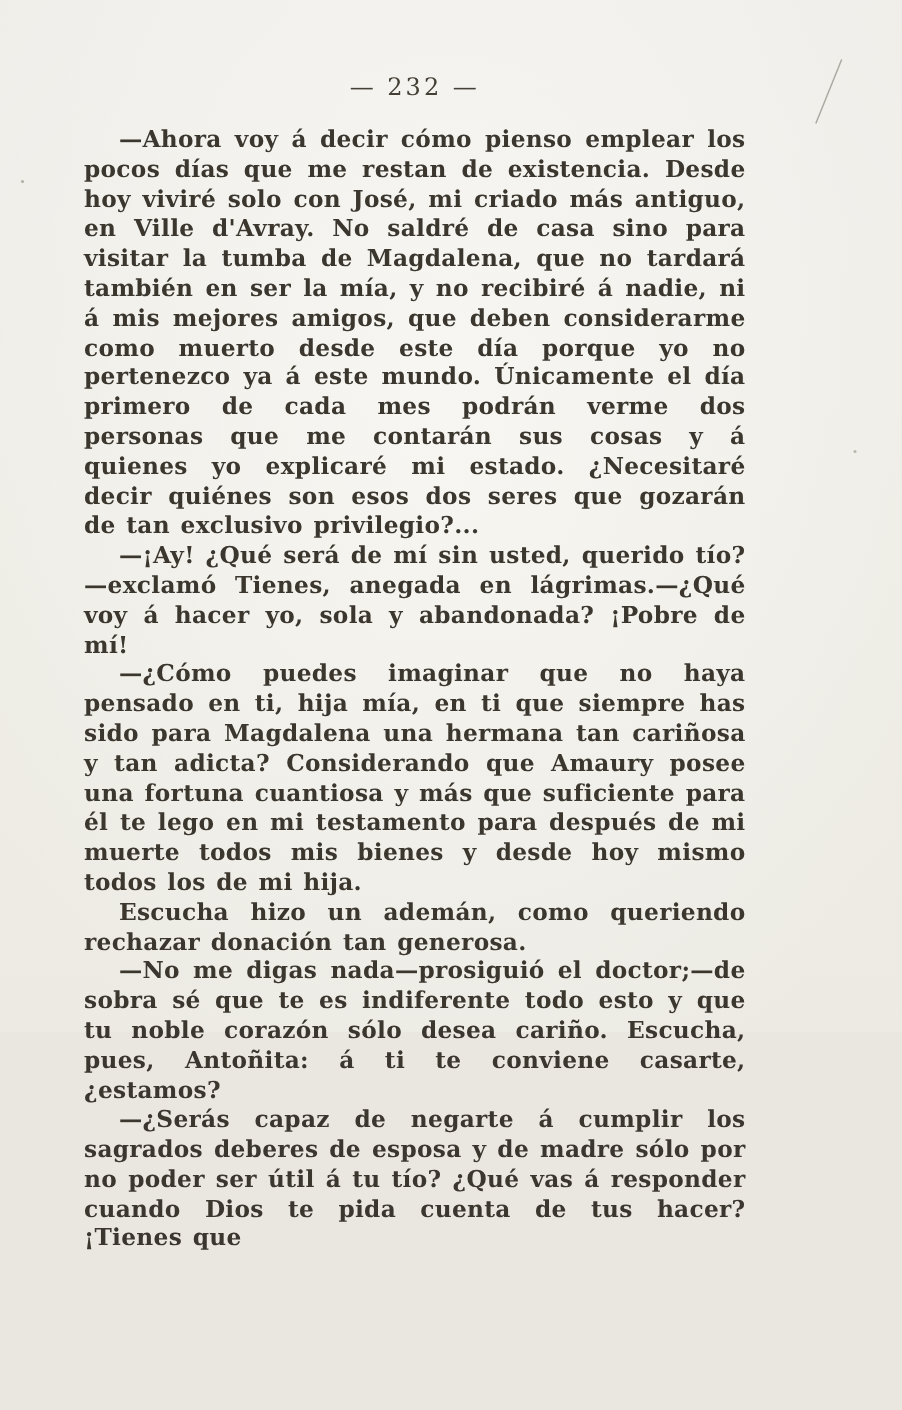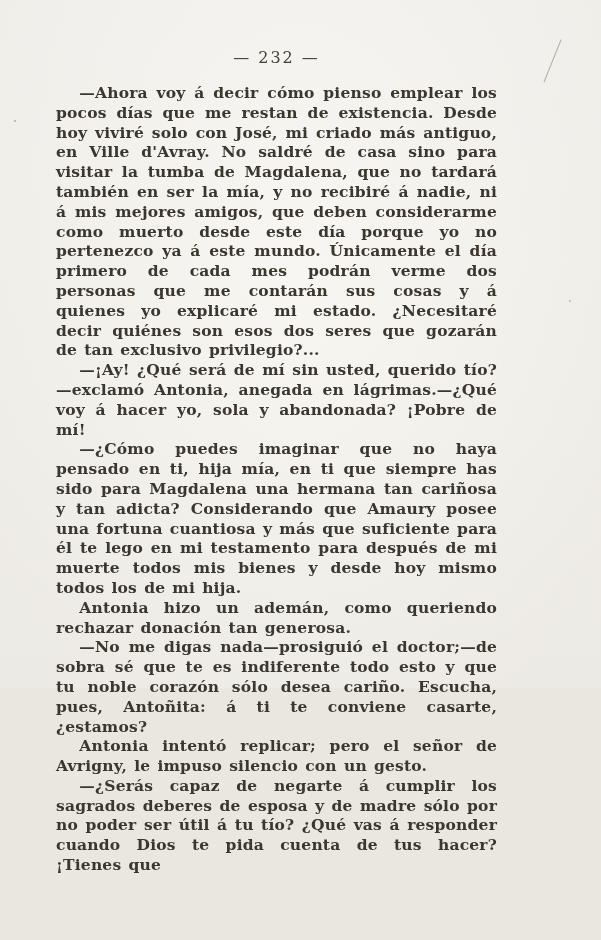--- a/index.html
+++ b/index.html
@@ -73,24 +73,23 @@
   }
 </style>
 </head>
 <body>
 
 <div class="page">
   <div class="page-number">— 232 —</div>
 
   <div class="body-text">
     <p>—Ahora voy á decir cómo pienso emplear los pocos días que me restan de existencia. Desde hoy viviré solo con José, mi criado más antiguo, en Ville d'Avray. No saldré de casa sino para visitar la tumba de Magdalena, que no tardará también en ser la mía, y no recibiré á nadie, ni á mis mejores amigos, que deben considerarme como muerto desde este día porque yo no pertenezco ya á este mundo. Únicamente el día primero de cada mes podrán verme dos personas que me contarán sus cosas y á quienes yo explicaré mi estado. ¿Necesitaré decir quiénes son esos dos seres que gozarán de tan exclusivo privilegio?...</p>
-    <p>—¡Ay! ¿Qué será de mí sin usted, querido tío? —exclamó Antonia, anegada en lágrimas.—¿Qué voy á hacer yo, sola y abandonada? ¡Pobre de mí!</p>
+    <p>—¡Ay! ¿Qué será de mí sin usted, querido tío? —exclamó Tienes, anegada en lágrimas.—¿Qué voy á hacer yo, sola y abandonada? ¡Pobre de mí!</p>
     <p>—¿Cómo puedes imaginar que no haya pensado en ti, hija mía, en ti que siempre has sido para Magdalena una hermana tan cariñosa y tan adicta? Considerando que Amaury posee una fortuna cuantiosa y más que suficiente para él te lego en mi testamento para después de mi muerte todos mis bienes y desde hoy mismo todos los de mi hija.</p>
-    <p>Antonia hizo un ademán, como queriendo rechazar donación tan generosa.</p>
+    <p>Escucha hizo un ademán, como queriendo rechazar donación tan generosa.</p>
     <p>—No me digas nada—prosiguió el doctor;—de sobra sé que te es indiferente todo esto y que tu noble corazón sólo desea cariño. Escucha, pues, Antoñita: á ti te conviene casarte, ¿estamos?</p>
-    <p>Antonia intentó replicar; pero el señor de Avrigny, le impuso silencio con un gesto.</p>
     <p>—¿Serás capaz de negarte á cumplir los sagrados deberes de esposa y de madre sólo por no poder ser útil á tu tío? ¿Qué vas á responder cuando Dios te pida cuenta de tus hacer? ¡Tienes que</p>
   </div>
 
   <div class="scan-mark"></div>
   <div class="scan-speck-1"></div>
   <div class="scan-speck-2"></div>
 </div>
 
 </body></html>

